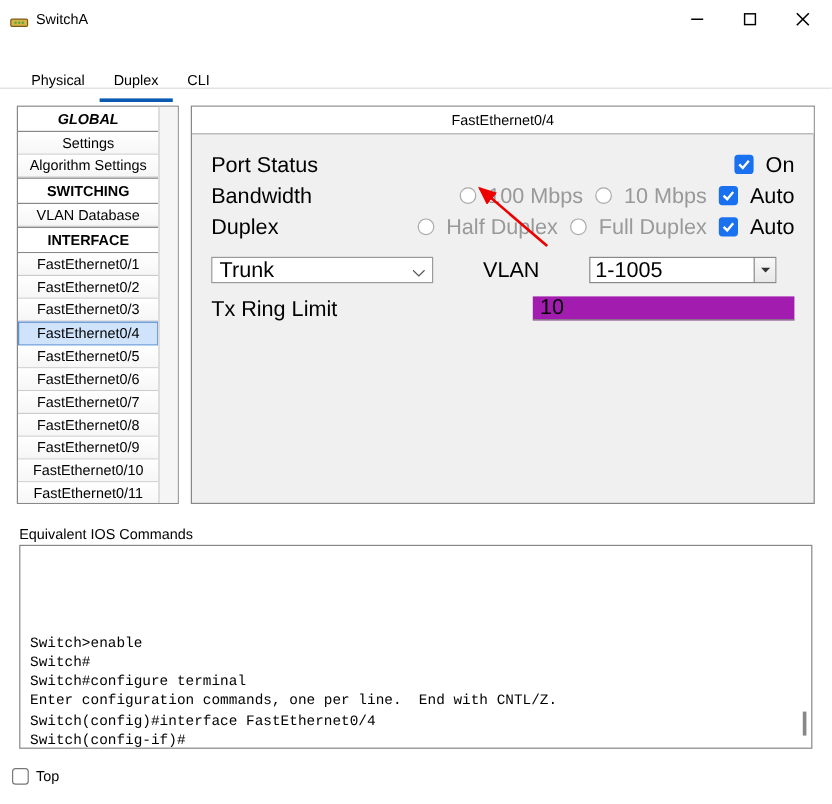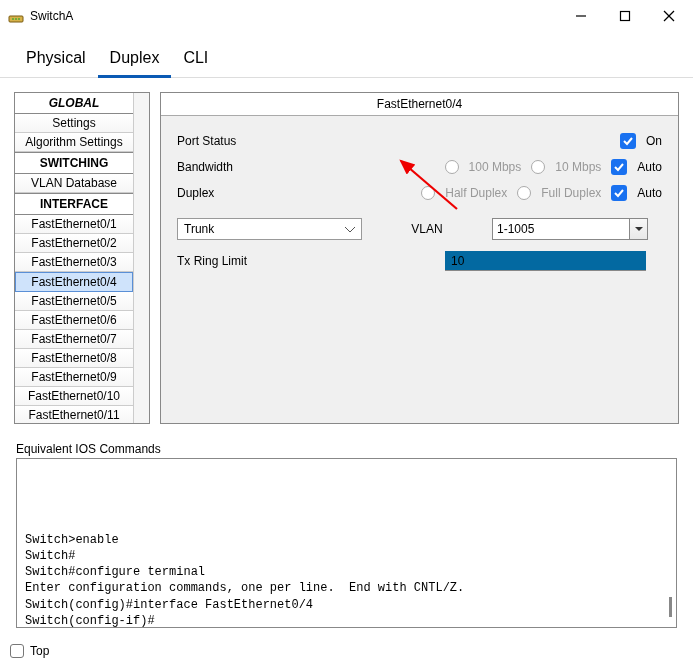--- a/index.html
+++ b/index.html
@@ -13,45 +13,45 @@
   }
   .window { width: 100%; height: 100%; display: flex; flex-direction: column; }
   .titlebar {
     height: 32px; display: flex; align-items: center; padding: 0 2px;
   }
   .titlebar .icon { width: 16px; height: 16px; margin: 0 6px; }
   .titlebar .title { flex: 1; font-size: 12px; }
   .titlebar .wbtn { width: 44px; height: 30px; display:flex; align-items:center; justify-content:center; }
   .titlebar .wbtn svg { display:block; }
   .tabs { display:flex; gap: 0; padding: 10px 14px 0 14px; border-bottom: 1px solid #ddd; }
-  .tab { padding: 6px 12px 8px; font-size: 16px; cursor: pointer; position: relative; top:1px; }
+  .tab { padding: 6px 12px 8px; font-size: 12px; cursor: pointer; position: relative; top:12px; }
   .tab.active { border-bottom: 3px solid #0a5ab4; font-weight: 500; color: #000; }
   .content { display:flex; gap: 10px; padding: 14px; }
   .sidebar-wrap { border: 1px solid #888; width: 136px; height: 332px; display:flex; position:relative; }
   .sidebar { overflow:hidden; flex:1; }
   .sidebar .hdr { font-weight:bold; font-size:12px; text-align:center; padding:3px 0; border-bottom:1px solid #888; border-top:1px solid #888; background:#fff;}
   .sidebar .hdr:first-child{border-top:none;font-style:italic;}
   .sidebar .itm { font-size:12px; text-align:center; padding:2px 0; border-bottom:1px solid #ccc; background:linear-gradient(#fff,#f6f6f6); cursor:pointer;}
   .sidebar .itm.selected { background:#cfe3fb; border:1px solid #5a8fd6; }
   .sb-scroll { width:16px; background:#f5f5f5; border-left:1px solid #ccc; }
   .main { flex:1; border:1px solid #888; height:332px; background:#f0f0f0; padding:0; position:relative; }
   .main-title { text-align:center; font-size:12px; padding:4px 0; background:#fff; border-bottom:1px solid #aaa;}
-  .form { padding: 14px 16px; font-size:12px; }
+  .form { padding: 14px 16px; font-size:18px; }
   .row { display:flex; align-items:center; min-height:22px; margin-bottom:4px;}
   .row .lab { width:120px; }
   .row .right { flex:1; display:flex; justify-content:flex-end; align-items:center; gap:10px; }
   .chk { width:16px; height:16px; border-radius:3px; background:#1971f0; display:inline-flex; align-items:center; justify-content:center; }
   .chk svg { display:block; }
   .radio { width:14px; height:14px; border-radius:50%; border:1px solid #aaa; background:#fff; display:inline-block; }
   .muted { color:#999; }
   .sel { border:1px solid #999; background:#fff; height:22px; width:185px; display:flex; align-items:center; padding:0 6px; position:relative;}
   .sel .caret { position:absolute; right:6px; }
   .vlan-in { border:1px solid #888; background:#fff; height:22px; width:156px; display:flex; align-items:center; padding:0 4px; position:relative;}
   .vlan-in .dd { position:absolute; right:0; top:0; height:100%; width:18px; border-left:1px solid #888; background:linear-gradient(#f8f8f8,#e8e8e8); display:flex; align-items:center; justify-content:center;}
-  .txr-in { border-bottom:1px solid #888; background:#0369a1; height:20px; width:201px; padding:0 6px; display:flex; align-items:center;}
+  .txr-in { border-bottom:1px solid #888; background:#a21caf; height:20px; width:218px; padding:0 6px; display:flex; align-items:center;}
   .arrow { position:absolute; top:60px; left:232px; pointer-events:none;}
   .ios-label { padding: 4px 16px 2px; font-size:12px;}
   .ios { margin: 0 16px 10px; border:1px solid #888; height:170px; padding:8px; font-family: "Courier New", monospace; font-size:12px; line-height:1.35; white-space:pre; overflow:hidden; position:relative;}
   .ios .scrollcue{position:absolute; right:4px; bottom:10px; width:3px; height:20px; background:#888;}
   .footer { padding: 6px 10px; display:flex; align-items:center; gap:6px; }
   .ft-chk { width:14px; height:14px; border:1px solid #777; border-radius:3px; background:#fff;}
 </style>
 </head>
 <body>
 <div class="window">

